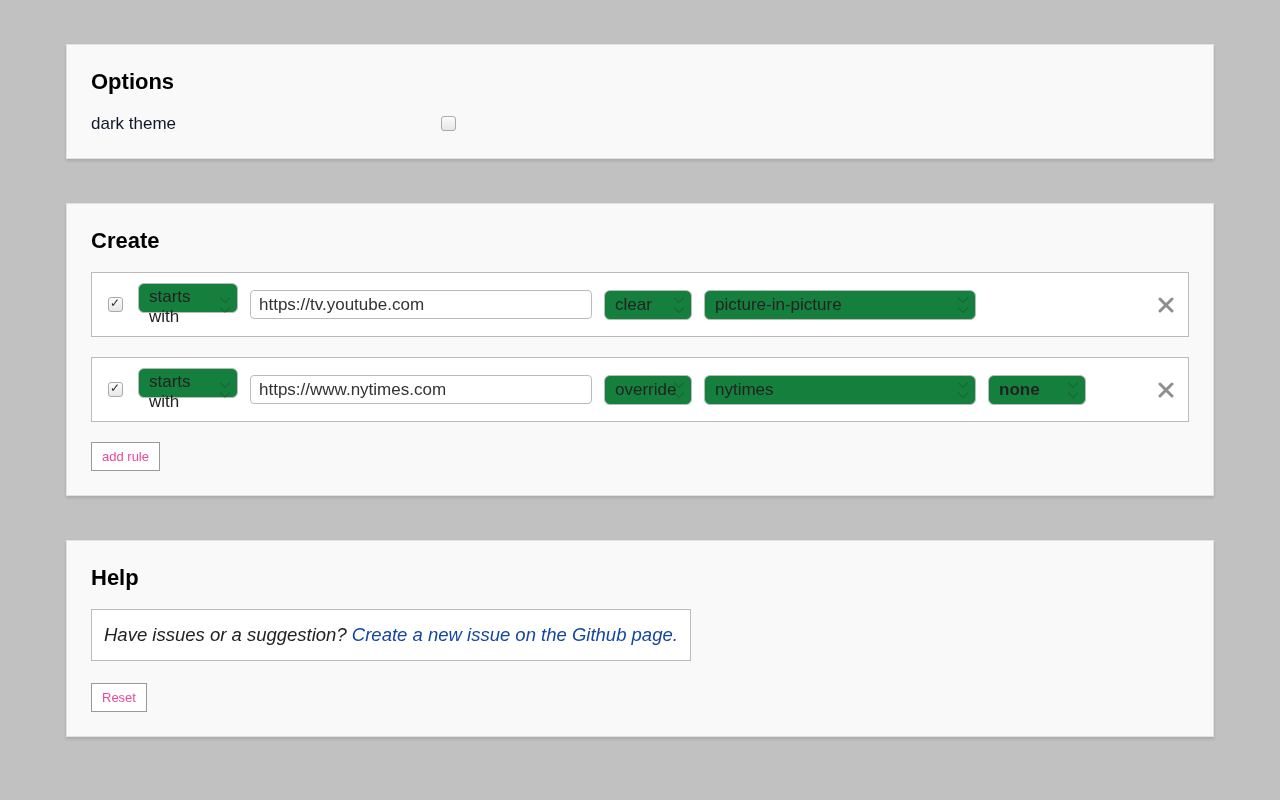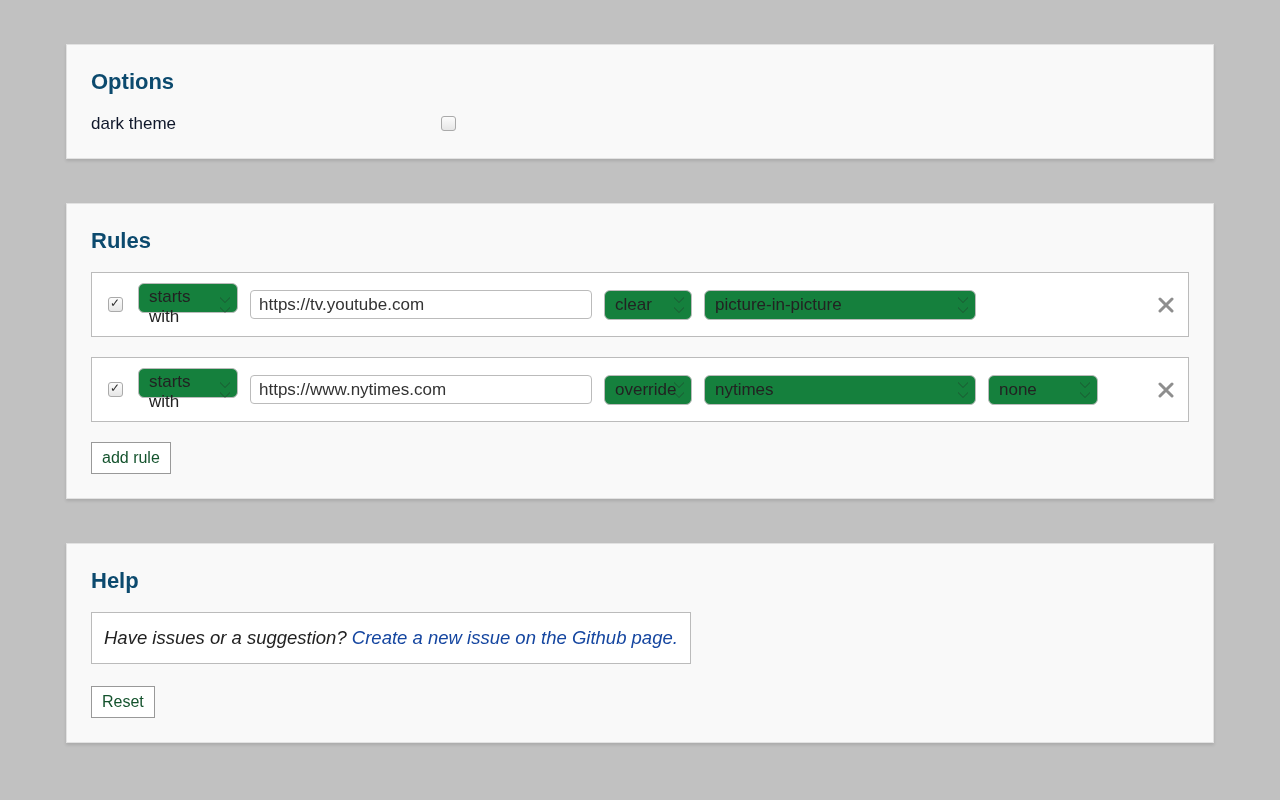--- a/index.html
+++ b/index.html
@@ -20,21 +20,21 @@
     background: #f9f9f9;
     border: 1px solid #e2e2e2;
     box-shadow: 0 2px 3px rgba(0,0,0,0.12);
     padding: 24px 24px 24px 24px;
     margin-bottom: 44px;
   }
   .panel h2 {
     margin: 0 0 18px 0;
     font-size: 22px;
     font-weight: 700;
-    color: #0c4a6e;
+    color: #000000;
   }
   .options-row {
     display: flex;
     align-items: center;
   }
   .options-label {
     width: 346px;
     font-size: 17px;
     color: #0f172a;
   }
@@ -108,40 +108,40 @@
     color: #222;
     border: 1px solid #bbb;
     background: #15803d;
     border-radius: 6px;
     cursor: pointer;
     text-align: left;
   }
   .sel-match { width: 100px; }
   .sel-action-narrow { width: 88px; }
   .sel-option { width: 272px; }
-  .sel-value { width: 110px; }
+  .sel-value { width: 98px; font-weight: bold; }
 
   .delete-btn {
     margin-left: auto;
     width: 20px;
     height: 20px;
     display: flex;
     align-items: center;
     justify-content: center;
     cursor: pointer;
     color: #8e8e8e;
   }
   .delete-btn svg { display:block; }
 
   .plain-btn {
     background: #fff;
     border: 1px solid #999;
     padding: 6px 10px;
-    font-size: 16px;
-    color: #14532d;
+    font-size: 13px;
+    color: #ec4899;
     cursor: pointer;
   }
   .help-box {
     border: 1px solid #bbb;
     background: #fff;
     padding: 14px 12px;
     font-size: 18.5px;
     color: #222;
     display: inline-block;
     margin-bottom: 22px;
@@ -159,21 +159,21 @@
 
   <div class="panel">
     <h2>Options</h2>
     <div class="options-row">
       <div class="options-label">dark theme</div>
       <input type="checkbox" class="cb" style="">
     </div>
   </div>
 
   <div class="panel">
-    <h2>Rules</h2>
+    <h2>Create</h2>
 
     
     <div class="rule-row">
       <input type="checkbox" class="cb" checked="" style="">
       <span class="select-wrap">
         <button class="faux-select sel-match">starts with</button>
       </span>
       <input type="text" class="url-input" value="https://tv.youtube.com" style="">
       <span class="select-wrap">
         <button class="faux-select sel-action-narrow">clear</button>

